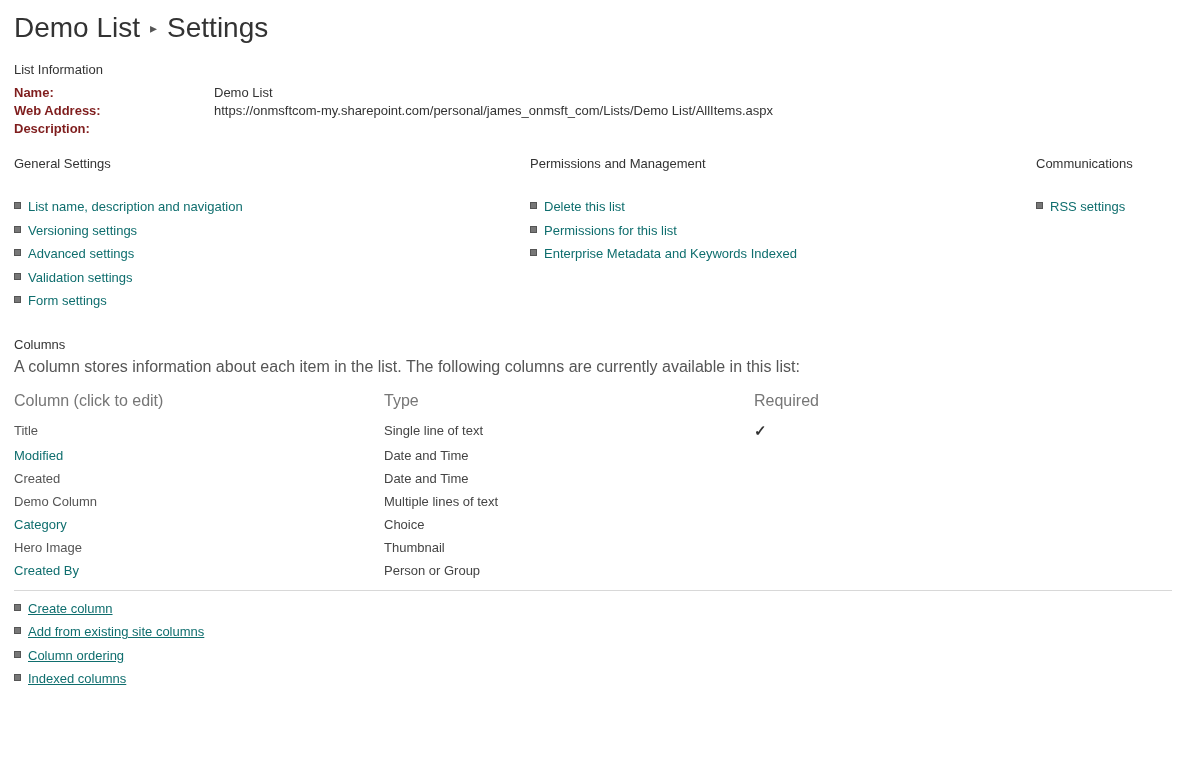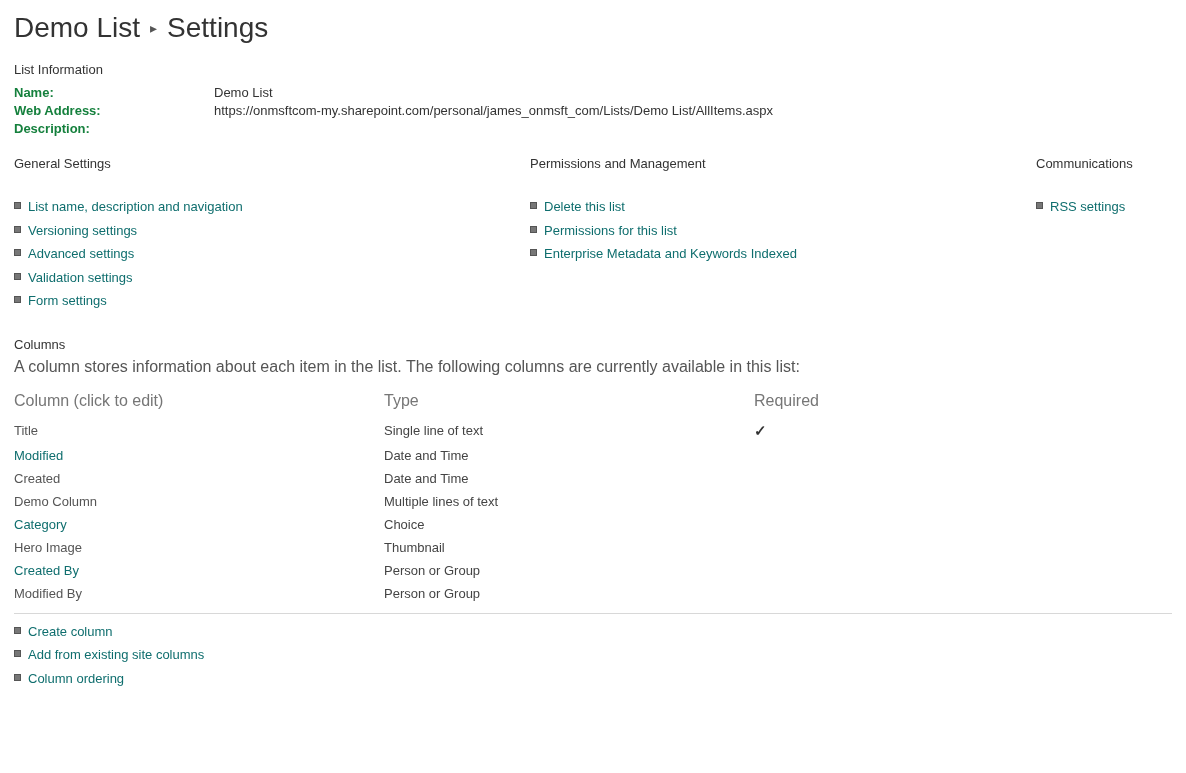--- a/index.html
+++ b/index.html
@@ -32,21 +32,21 @@
 
   .section-heading {
     font-size: 13px;
     color: #333;
     margin: 10px 0 8px 0;
     font-weight: 400;
   }
 
   .info-table { margin-left: 0; margin-bottom: 20px; }
   .info-row { display: flex; margin-bottom: 3px; }
-  .info-label { width: 200px; font-weight: 700; color: #15803d; }
+  .info-label { width: 200px; font-weight: 700; color: #7f1d1d; }
   .info-value { color: #333; }
 
   .settings-grid {
     display: flex;
     gap: 16px;
     margin-bottom: 24px;
     margin-top: 8px;
   }
   .settings-col { flex: 0 0 auto; }
   .settings-col.general { width: 500px; }
@@ -115,21 +115,21 @@
   ul.column-actions li::before {
     content: "";
     position: absolute;
     left: 0;
     top: 7px;
     width: 5px;
     height: 5px;
     background: #777;
     border: 1px solid #555;
   }
-  ul.column-actions a { color: #0f6e6e; }
+  ul.column-actions a { color: #0f6e6e; text-decoration: underline; }
 </style>
 </head>
 <body>
 
 <h1 class="breadcrumb">
   <a class="bc-link">Demo List</a>
   <span class="bc-sep">▸</span>
   <span>Settings</span>
 </h1>
 
@@ -216,27 +216,23 @@
       <tr>
         <td class="col-name"><span class="static">Hero Image</span></td>
         <td class="col-type">Thumbnail</td>
         <td class="col-req"></td>
       </tr>
       <tr>
         <td class="col-name"><a>Created By</a></td>
         <td class="col-type">Person or Group</td>
         <td class="col-req"></td>
       </tr>
-      <tr>
-        <td class="col-name"><span class="static">Modified By</span></td>
-        <td class="col-type">Person or Group</td>
-        <td class="col-req"></td>
-      </tr>
     </tbody>
 </table>
 
 <hr class="hr">
 
 <ul class="column-actions">
     <li><a>Create column</a></li>
     <li><a>Add from existing site columns</a></li>
     <li><a>Column ordering</a></li>
+    <li><a>Indexed columns</a></li>
   </ul>
 
 </body></html>

